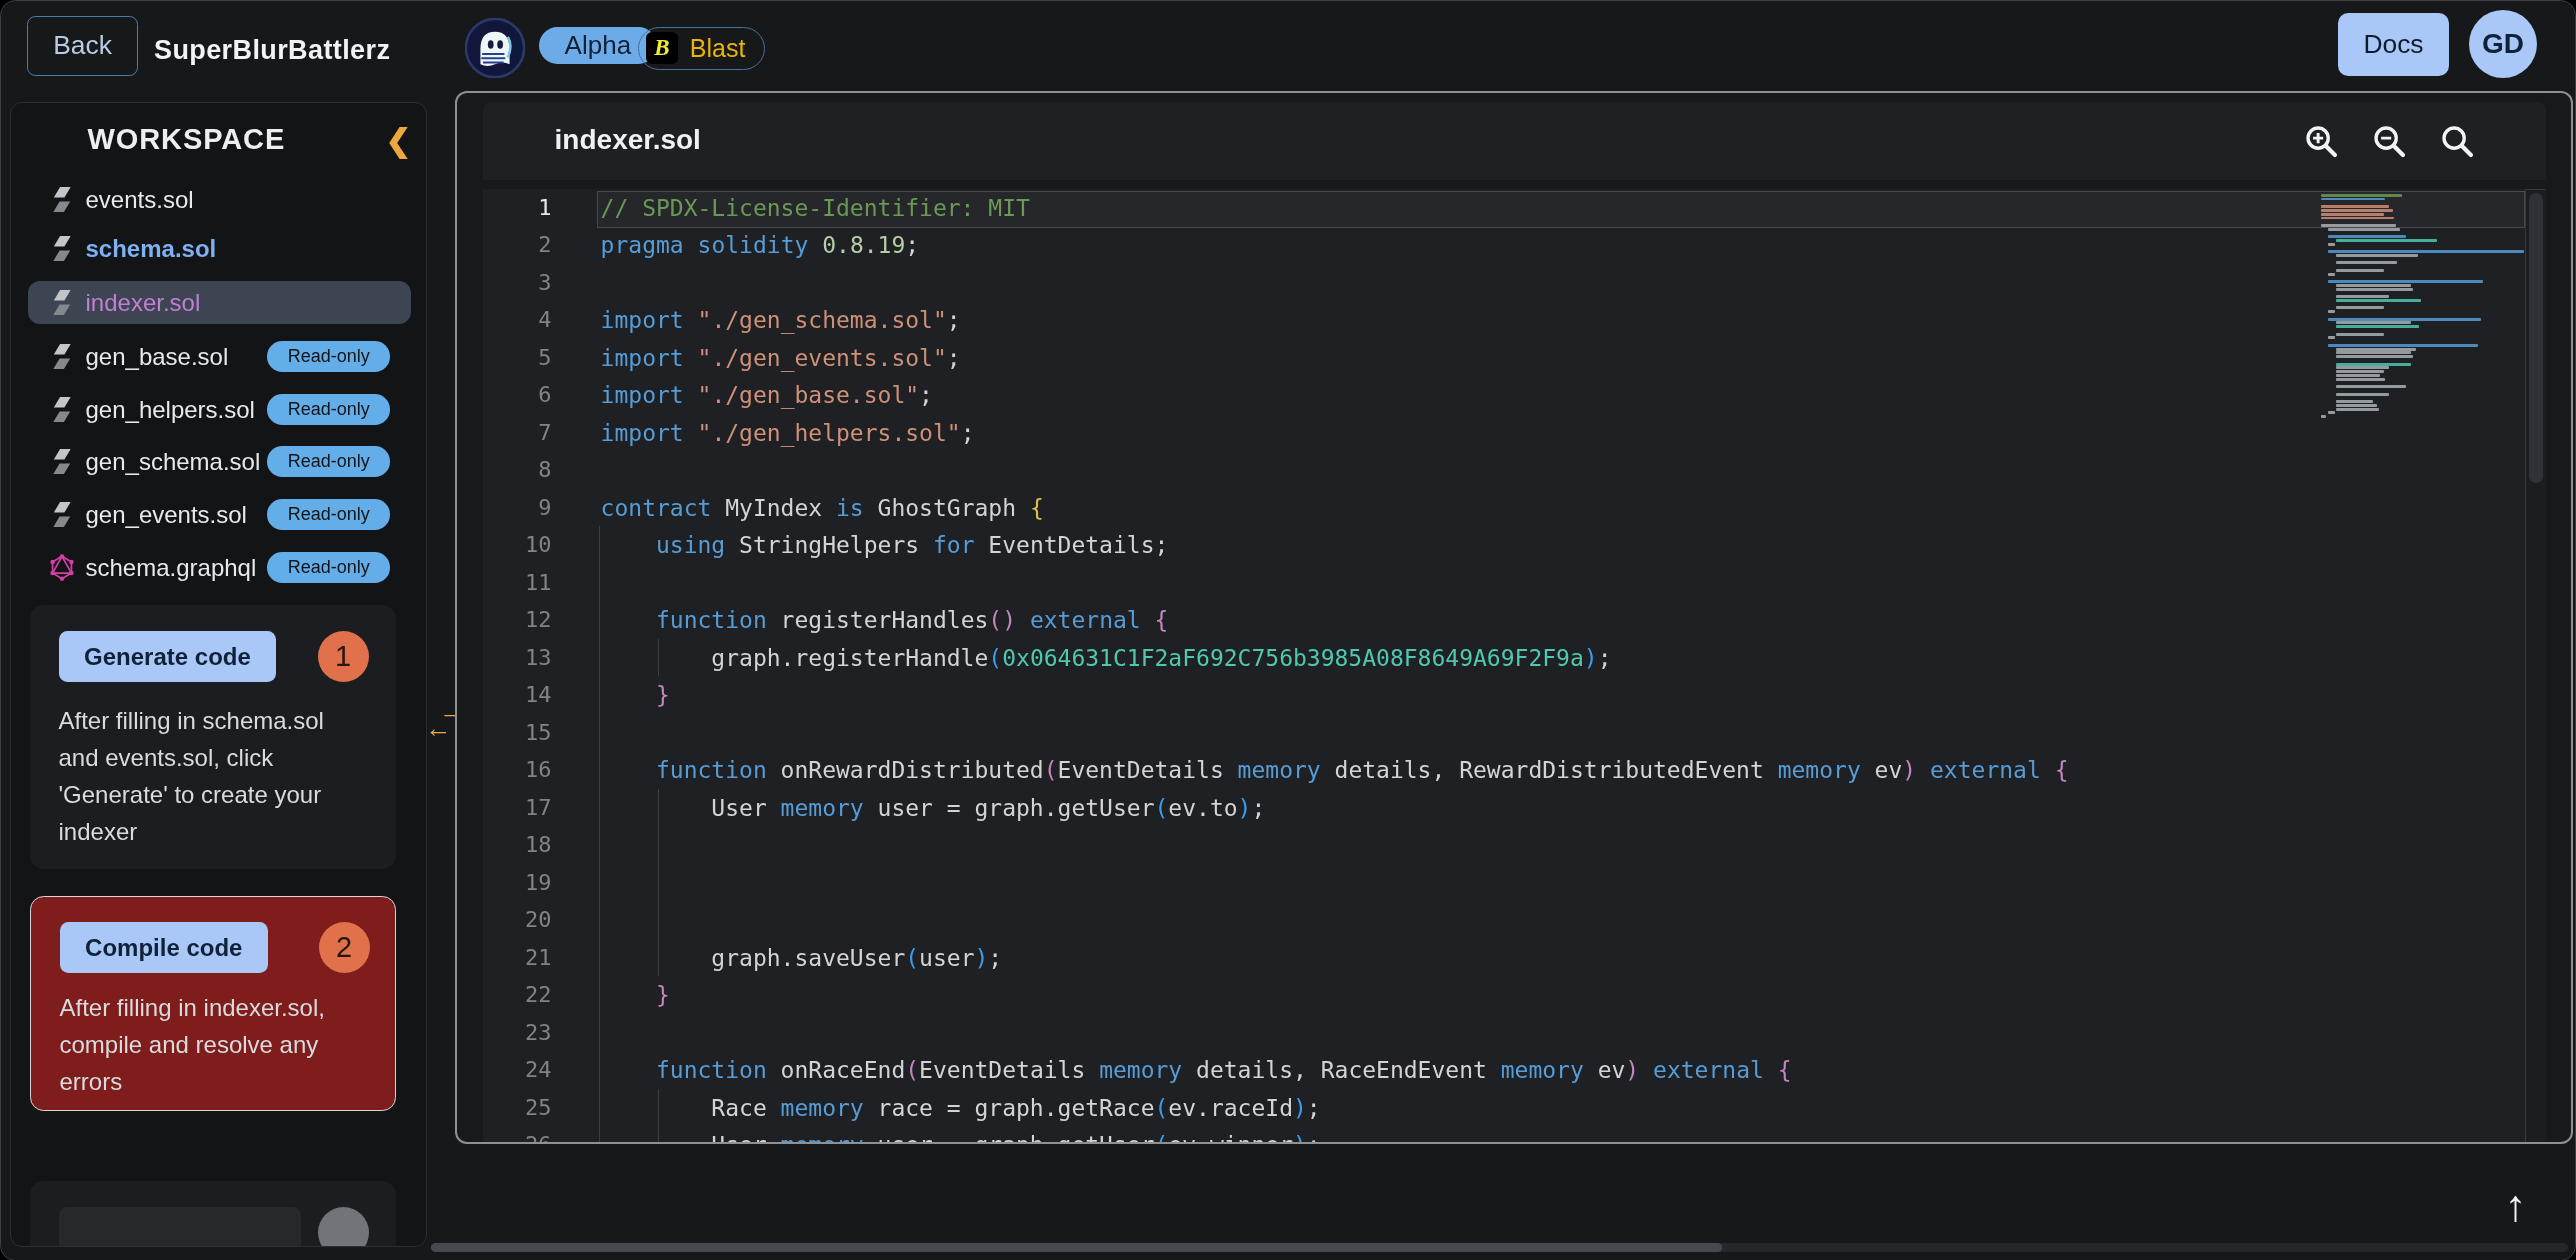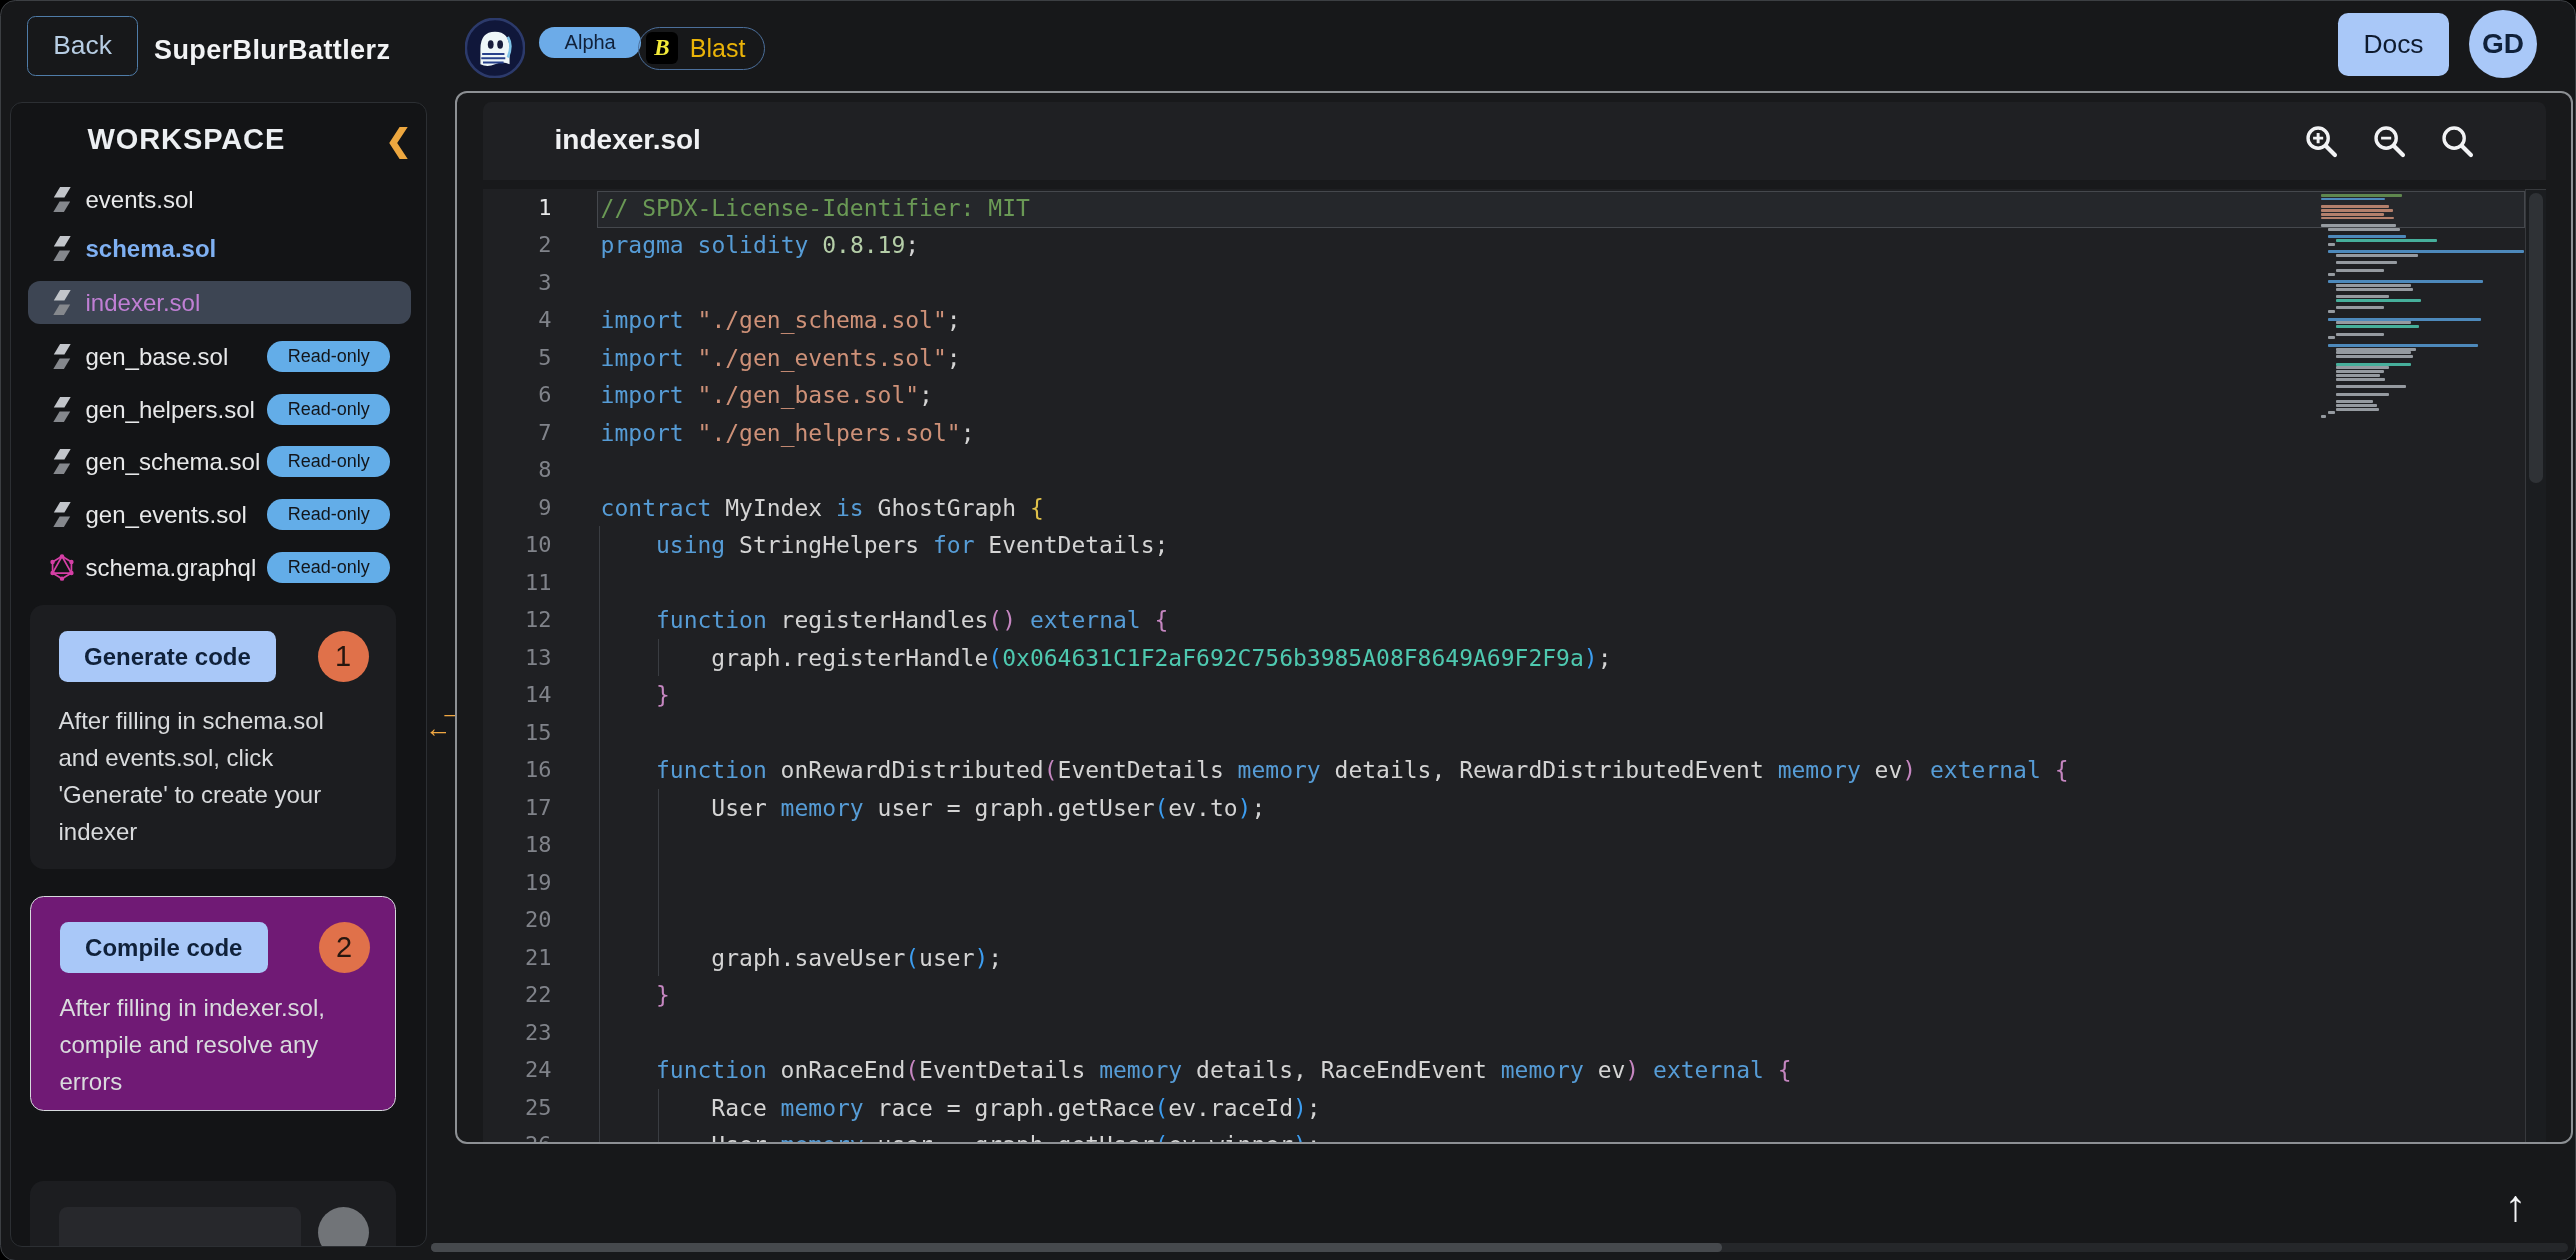--- a/index.html
+++ b/index.html
@@ -9,22 +9,22 @@
           border:1.7px solid #3c3f43; border-radius:15.3px; overflow:hidden; }
 
   
   .tophdr { position:absolute; left:0; top:0; width:2576px; height:95px; }
   .back-btn { position:absolute; left:25.6px; top:14.5px; height:60px; padding:0 25.6px;
     border:1.7px solid #4f7ca8; border-radius:8.5px; background:transparent;
     color:#b7cde3; font-size:26.4px; display:flex; align-items:center; cursor:pointer; }
   .app-title { position:absolute; left:153px; top:34px; font-size:27px; font-weight:bold;
     color:#f2f3f5; letter-spacing:0.4px; }
   .ghost-ic { position:absolute; left:464px; top:17px; width:60px; height:60px; }
-  .badge-alpha { position:absolute; left:538px; top:25.6px; height:31px; padding:0 25.6px;
-    background:#6cabe8; border-radius:22px; color:#10213a; font-size:20px;
+  .badge-alpha { position:absolute; left:538px; top:25.6px; height:37px; padding:0 25.6px;
+    background:#6cabe8; border-radius:22px; color:#10213a; font-size:26px;
     display:flex; align-items:center; }
   .badge-blast { position:absolute; left:637px; top:25.6px; height:43px; padding:0 19px 0 6.8px;
     border:1.7px solid #4c6f9b; border-radius:23px; display:flex; align-items:center; gap:12px; }
   .blast-logo { width:32px; height:32px; background:#000; border-radius:6px; color:#f3ea39;
     font-family:"Liberation Serif", serif; font-style:italic; font-weight:bold; font-size:23px;
     display:flex; align-items:center; justify-content:center; }
   .blast-label { color:#eab308; font-size:25px; }
   .docs-btn { position:absolute; left:2337px; top:12px; width:111px; height:63px;
     background:#a9c8f8; border:none; border-radius:10.2px; color:#0e1a2e; font-size:26.4px;
     display:flex; align-items:center; justify-content:center; cursor:pointer; }
@@ -43,21 +43,21 @@
     display:flex; align-items:center; cursor:pointer; }
   .file-row.selected { background:#3d4553; }
   .file-ic { width:24px; height:27px; margin-left:22px; flex:0 0 auto; }
   .file-name { margin-left:12px; font-size:24px; color:#e8e9ea; white-space:nowrap; }
   .file-name.blue-bold { color:#7fb0f2; font-weight:bold; }
   .file-name.selected { color:#c07fd4; }
   .ro-badge { position:absolute; right:20.4px; height:31px; padding:0 20.4px; background:#63ade8;
     border-radius:15.3px; color:#12151a; font-size:18px; display:flex; align-items:center; }
 
   .step-card { position:absolute; left:19px; width:366px; background:#1c1d20; border-radius:13.6px; }
-  .step-card.outlined { background:#701a75; border:1.7px solid #d7dadd; }
+  .step-card.outlined { background:#7f1d1d; border:1.7px solid #d7dadd; }
   .step-btn { position:absolute; left:29px; top:26.4px; height:51px; padding:0 25.6px;
     background:#a9c8f8; border:none; border-radius:8.5px; color:#10213a; font-size:24px;
     font-weight:600; display:flex; align-items:center; cursor:pointer; }
   .step-num { position:absolute; left:288px; top:26.4px; width:51px; height:51px; border-radius:50%;
     background:#e0714a; color:#26160f; font-size:29px; display:flex; align-items:center;
     justify-content:center; }
   .step-desc { position:absolute; left:29px; top:97px; width:303px; font-size:24px;
     line-height:37px; color:#d9dbdd; }
   .step-card.partial { height:170px; background:#1c1d20; }
   .step-card.partial .step-btn { background:#27282c; width:242px; color:transparent; }

